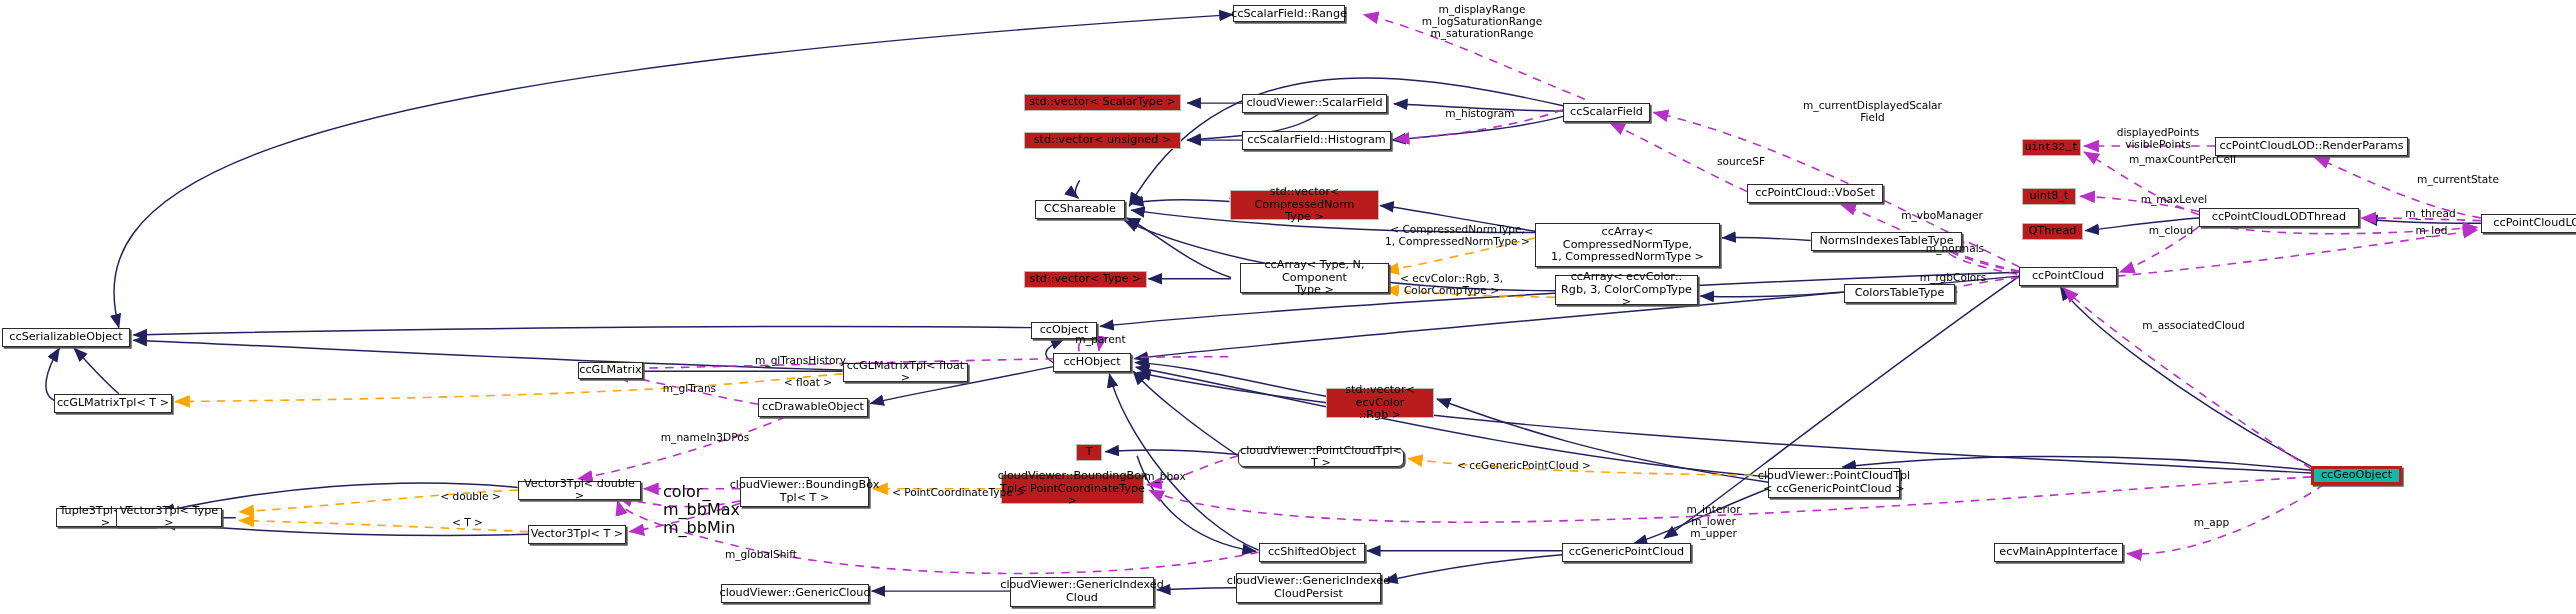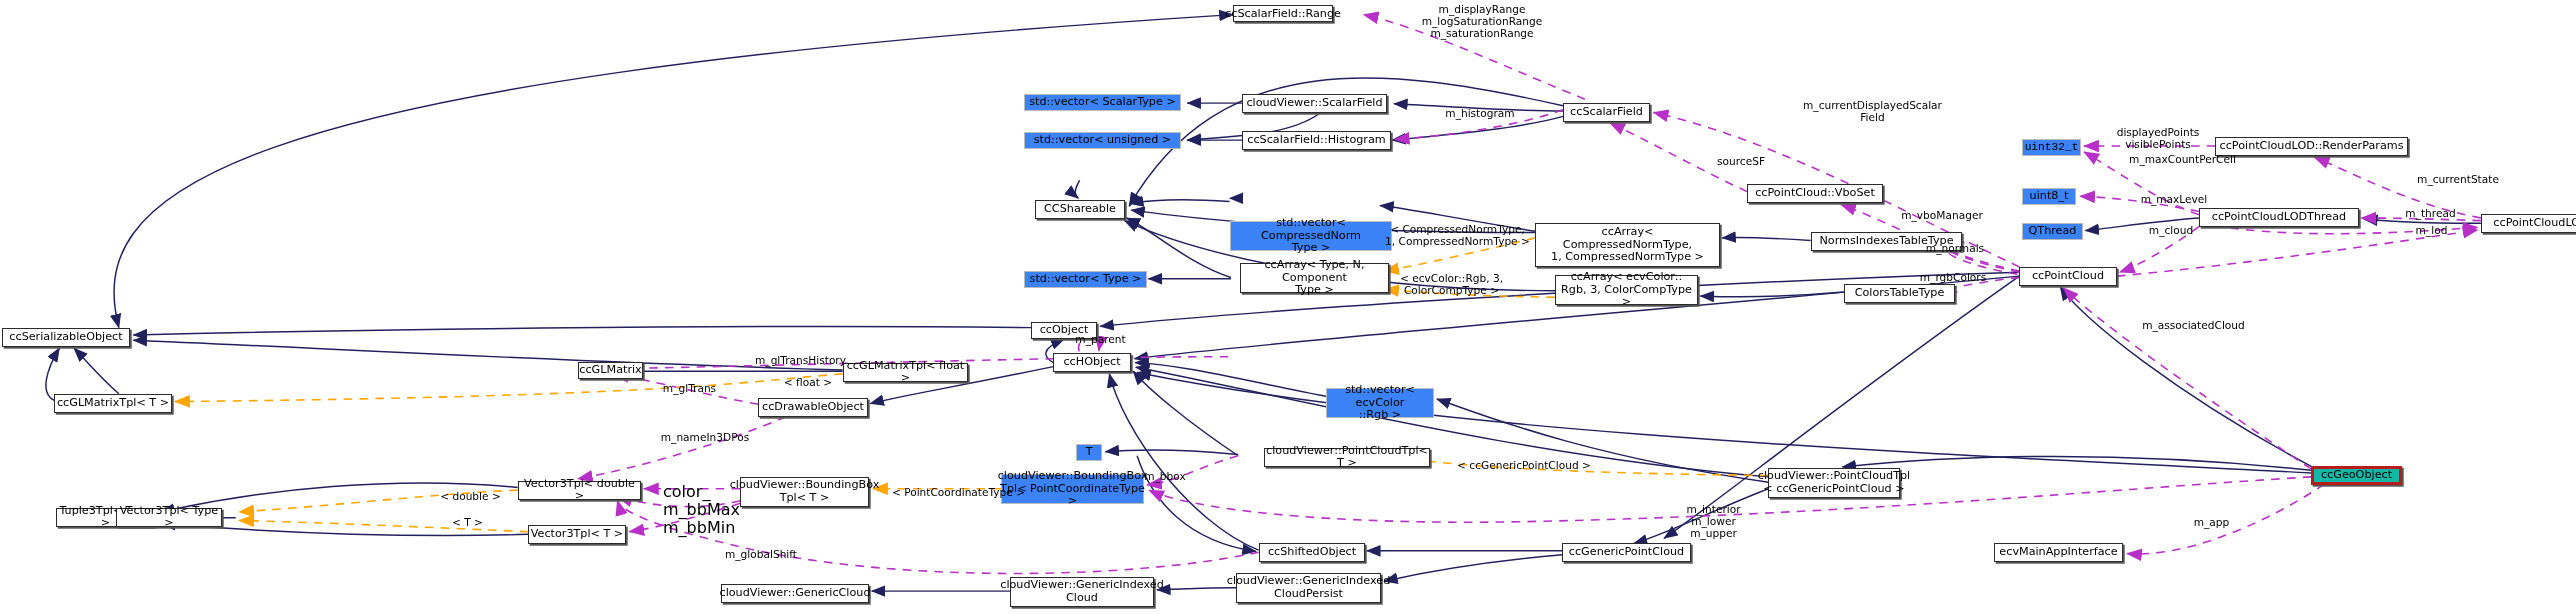--- a/index.html
+++ b/index.html
@@ -7,21 +7,21 @@
          font-family:"DejaVu Sans","Liberation Sans",sans-serif;overflow:hidden;}
   svg#edges{position:absolute;left:0;top:0;width:2576px;height:615px;}
 
   .node{position:absolute;box-sizing:border-box;display:flex;align-items:center;
         justify-content:center;text-align:center;line-height:1.12;
         color:#000;white-space:pre-line;}
   
   .n-solid{border:1px solid #2b2b2b;background:#fff;
            box-shadow:1.7px 1.7px 0 0 #555;}
   
-  .n-light{border:0.7px solid #bcbcbc;background:#3b82f6;}
+  .n-light{border:0.7px solid #bcbcbc;background:#b91c1c;}
   
   .n-hi{border:3px solid #b91c1c;background:#14b8a6;
         box-shadow:1.7px 1.7px 0 0 #555;}
 
   .elabel{position:absolute;color:#000;text-align:center;line-height:1.14;
           white-space:pre-line;}
   .elabel.purple{color:#000;}
 </style>
 </head>
 <body>
@@ -196,34 +196,34 @@
 
       <path d="M800,805 C 680,800 520,792 362,788"></path>
 
       <path d="M1516,740 C 1440,740 1380,740 1322,740"></path>
 
       <path d="M2678,720 C 2500,718 2250,712 2132,694"></path>
     </g>
   </svg>
 
   <div id="nodes">
-      <div class="node n-solid" style="left: 1233px; top: 5.3px; width: 100px; height: 17px; font-size: 11.2px;">ccScalarField::Range</div>
+      <div class="node n-solid" style="left: 1233px; top: 5.3px; width: 112px; height: 17px; font-size: 11.2px;">ccScalarField::Range</div>
       <div class="node n-light" style="left: 1024px; top: 94px; width: 157px; height: 17px; font-size: 11.2px;">std::vector&lt; ScalarType &gt;</div>
       <div class="node n-solid" style="left: 1242px; top: 94px; width: 145px; height: 18.5px; font-size: 11.2px;">cloudViewer::ScalarField</div>
       <div class="node n-solid" style="left: 1563px; top: 103px; width: 87px; height: 18.5px; font-size: 11.2px;">ccScalarField</div>
       <div class="node n-light" style="left: 1024px; top: 132px; width: 157px; height: 17px; font-size: 11.2px;">std::vector&lt; unsigned &gt;</div>
       <div class="node n-solid" style="left: 1242px; top: 131px; width: 149px; height: 18.5px; font-size: 11.2px;">ccScalarField::Histogram</div>
       <div class="node n-light" style="left: 2022px; top: 139px; width: 59px; height: 17px; font-size: 11.2px; font-family: Liberation Mono, monospace;">uint32_t</div>
       <div class="node n-solid" style="left: 2215px; top: 137px; width: 193px; height: 18.5px; font-size: 11.2px;">ccPointCloudLOD::RenderParams</div>
       <div class="node n-solid" style="left: 1747px; top: 184px; width: 136px; height: 18.5px; font-size: 11.2px;">ccPointCloud::VboSet</div>
       <div class="node n-light" style="left: 2022px; top: 188px; width: 54px; height: 17px; font-size: 11.2px;">uint8_t</div>
       <div class="node n-solid" style="left: 2199px; top: 208px; width: 160px; height: 18.5px; font-size: 11.2px;">ccPointCloudLODThread</div>
       <div class="node n-solid" style="left: 2481px; top: 214px; width: 120px; height: 18.5px; font-size: 11.2px;">ccPointCloudLOD</div>
       <div class="node n-solid" style="left: 1035px; top: 200px; width: 90px; height: 18.5px; font-size: 11.2px;">CCShareable</div>
-      <div class="node n-light" style="left: 1230px; top: 190px; width: 162px; height: 30px; font-size: 11.2px; margin-top: 31px;">std::vector&lt; CompressedNorm
+      <div class="node n-light" style="left: 1230px; top: 190px; width: 149px; height: 30px; font-size: 11.2px;">std::vector&lt; CompressedNorm
 Type &gt;</div>
       <div class="node n-solid" style="left: 1535px; top: 223px; width: 185px; height: 44px; font-size: 11.2px;">ccArray&lt; CompressedNormType,
 1, CompressedNormType &gt;</div>
       <div class="node n-solid" style="left: 1811px; top: 232px; width: 151px; height: 18.5px; font-size: 11.2px;">NormsIndexesTableType</div>
       <div class="node n-light" style="left: 2022px; top: 223px; width: 61px; height: 17px; font-size: 11.2px;">QThread</div>
       <div class="node n-solid" style="left: 2019px; top: 267px; width: 98px; height: 18.5px; font-size: 11.2px;">ccPointCloud</div>
       <div class="node n-light" style="left: 1024px; top: 271px; width: 123px; height: 17px; font-size: 11.2px;">std::vector&lt; Type &gt;</div>
       <div class="node n-solid" style="left: 1231px; top: 263px; width: 149px; height: 30px; font-size: 11.2px; margin-left: 9px;">ccArray&lt; Type, N, Component
 Type &gt;</div>
       <div class="node n-solid" style="left: 1555px; top: 275px; width: 143px; height: 30px; font-size: 11.2px;">ccArray&lt; ecvColor::
@@ -232,21 +232,21 @@
       <div class="node n-solid" style="left: 1031px; top: 322px; width: 66px; height: 17px; font-size: 11.2px;">ccObject</div>
       <div class="node n-solid" style="left: 2px; top: 328px; width: 128px; height: 18.5px; font-size: 11.2px;">ccSerializableObject</div>
       <div class="node n-solid" style="left: 843px; top: 363px; width: 125px; height: 18.5px; font-size: 11.2px;">ccGLMatrixTpl&lt; float &gt;</div>
       <div class="node n-solid" style="left: 546px; top: 362px; width: 65px; height: 17px; font-size: 11.2px; margin-left: 32px;">ccGLMatrix</div>
       <div class="node n-solid" style="left: 1053px; top: 353px; width: 78px; height: 18.5px; font-size: 11.2px;">ccHObject</div>
       <div class="node n-solid" style="left: 54px; top: 394px; width: 118px; height: 18.5px; font-size: 11.2px;">ccGLMatrixTpl&lt; T &gt;</div>
       <div class="node n-solid" style="left: 758px; top: 398px; width: 110px; height: 18.5px; font-size: 11.2px;">ccDrawableObject</div>
       <div class="node n-light" style="left: 1326px; top: 388px; width: 108px; height: 30px; font-size: 11.2px;">std::vector&lt; ecvColor
 ::Rgb &gt;</div>
       <div class="node n-light" style="left: 1076px; top: 444px; width: 26.4px; height: 17px; font-size: 11.2px;">T</div>
-      <div class="node n-solid" style="left: 1264px; top: 448px; width: 166px; height: 18.5px; font-size: 11.2px;">cloudViewer::PointCloudTpl&lt; T &gt;</div>
+      <div class="node n-solid" style="left: 1238px; top: 448px; width: 166px; height: 18.5px; font-size: 11.2px; border-radius: 6px;">cloudViewer::PointCloudTpl&lt; T &gt;</div>
       <div class="node n-hi" style="left: 2311px; top: 466px; width: 91px; height: 18.5px; font-size: 11.2px;">ccGeoObject</div>
       <div class="node n-solid" style="left: 518px; top: 481px; width: 123px; height: 18.5px; font-size: 11.2px;">Vector3Tpl&lt; double &gt;</div>
       <div class="node n-solid" style="left: 740px; top: 477px; width: 129px; height: 30px; font-size: 11.2px;">cloudViewer::BoundingBox
 Tpl&lt; T &gt;</div>
       <div class="node n-light" style="left: 1001px; top: 474px; width: 143px; height: 30px; font-size: 11.2px;">cloudViewer::BoundingBox
 Tpl&lt; PointCoordinateType &gt;</div>
       <div class="node n-solid" style="left: 1768px; top: 468px; width: 132px; height: 30px; font-size: 11.2px;">cloudViewer::PointCloudTpl
 &lt; ccGenericPointCloud &gt;</div>
       <div class="node n-solid" style="left: 56px; top: 508px; width: 99px; height: 18.5px; font-size: 11.2px;">Tuple3Tpl&lt; Type &gt;</div>
       <div class="node n-solid" style="left: 116px; top: 508px; width: 106px; height: 18.5px; font-size: 11.2px;">Vector3Tpl&lt; Type &gt;</div>

